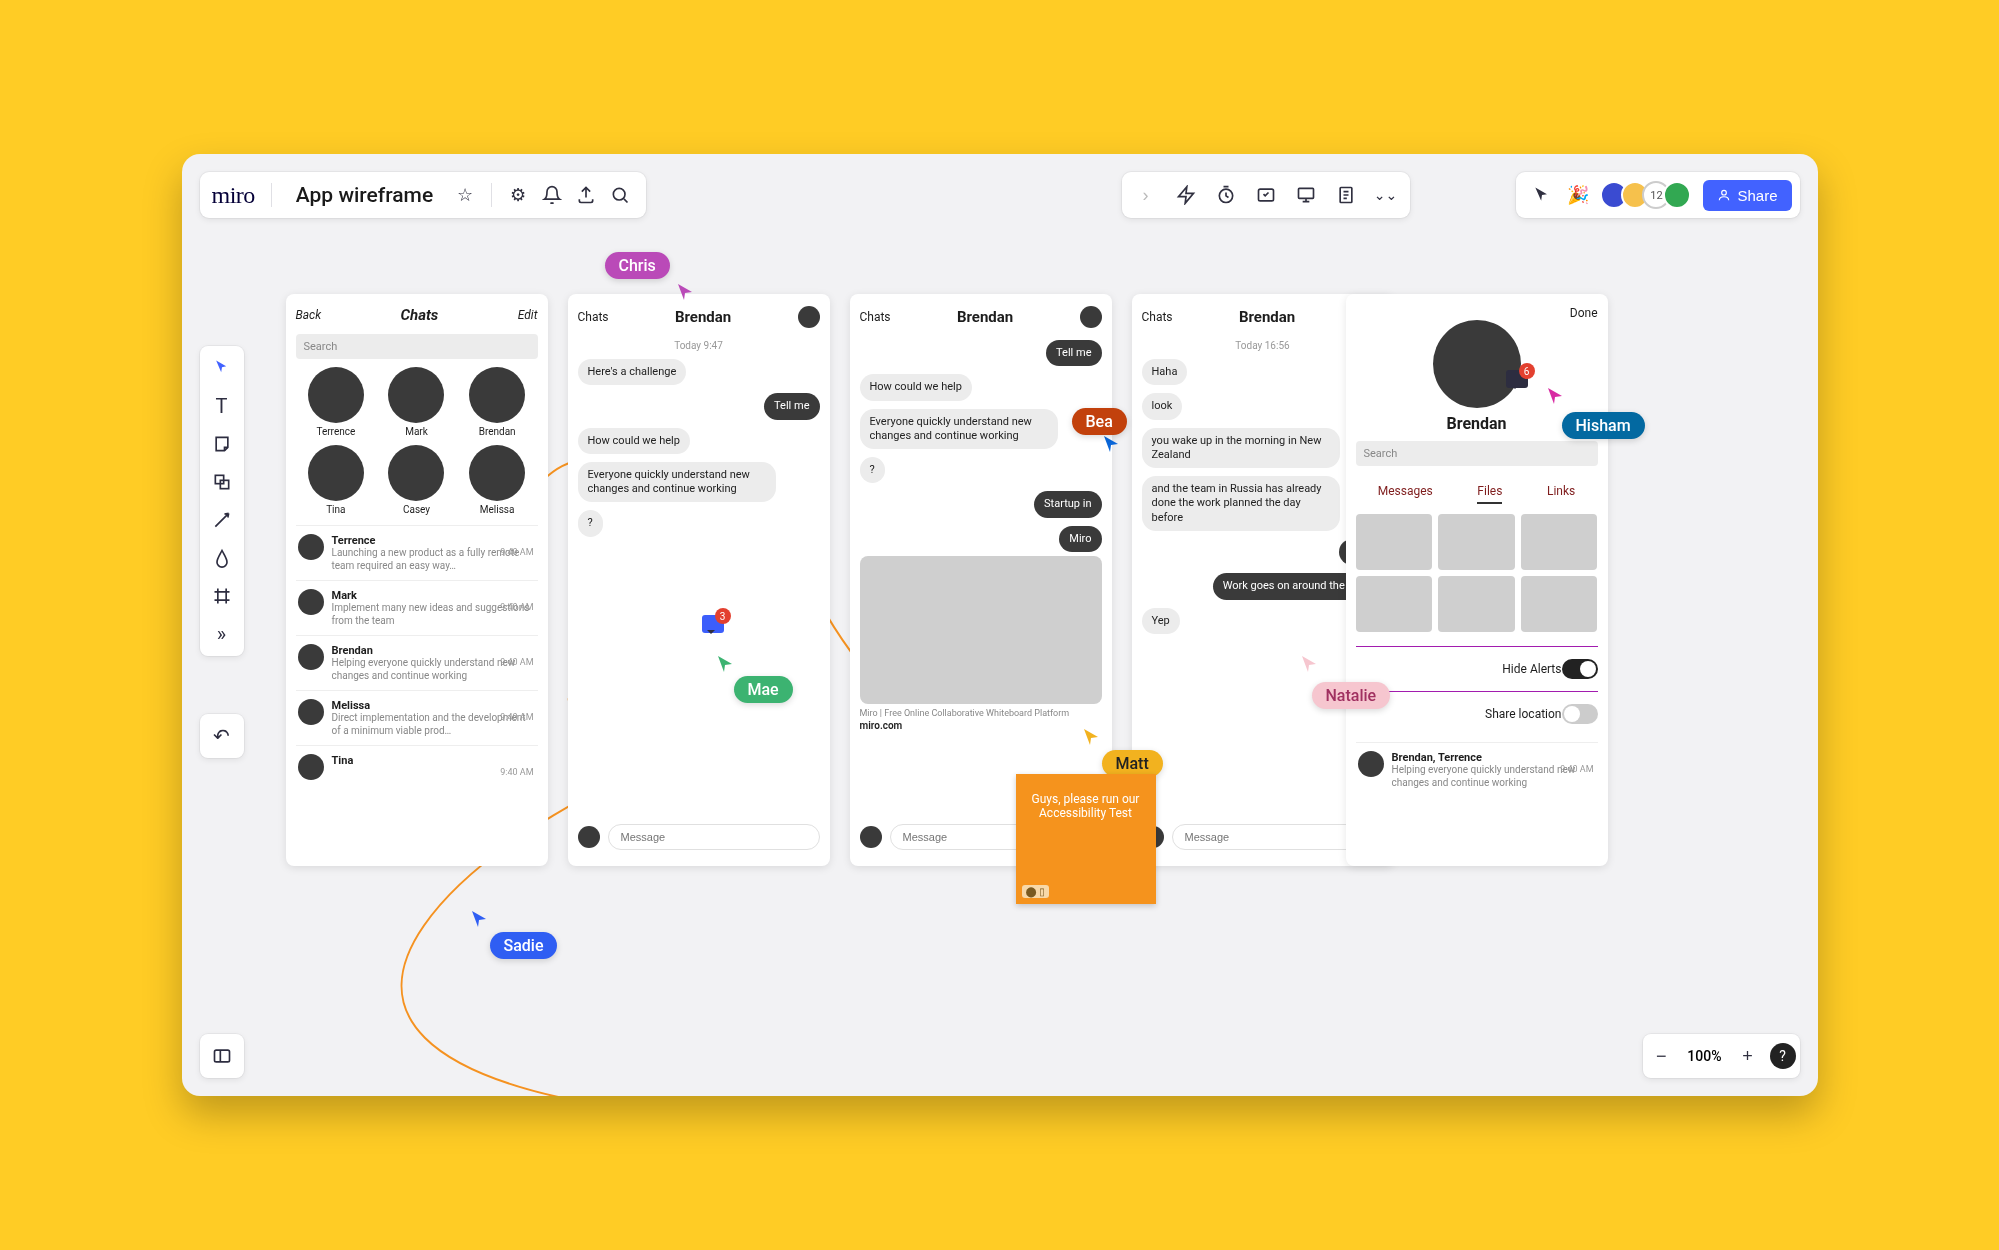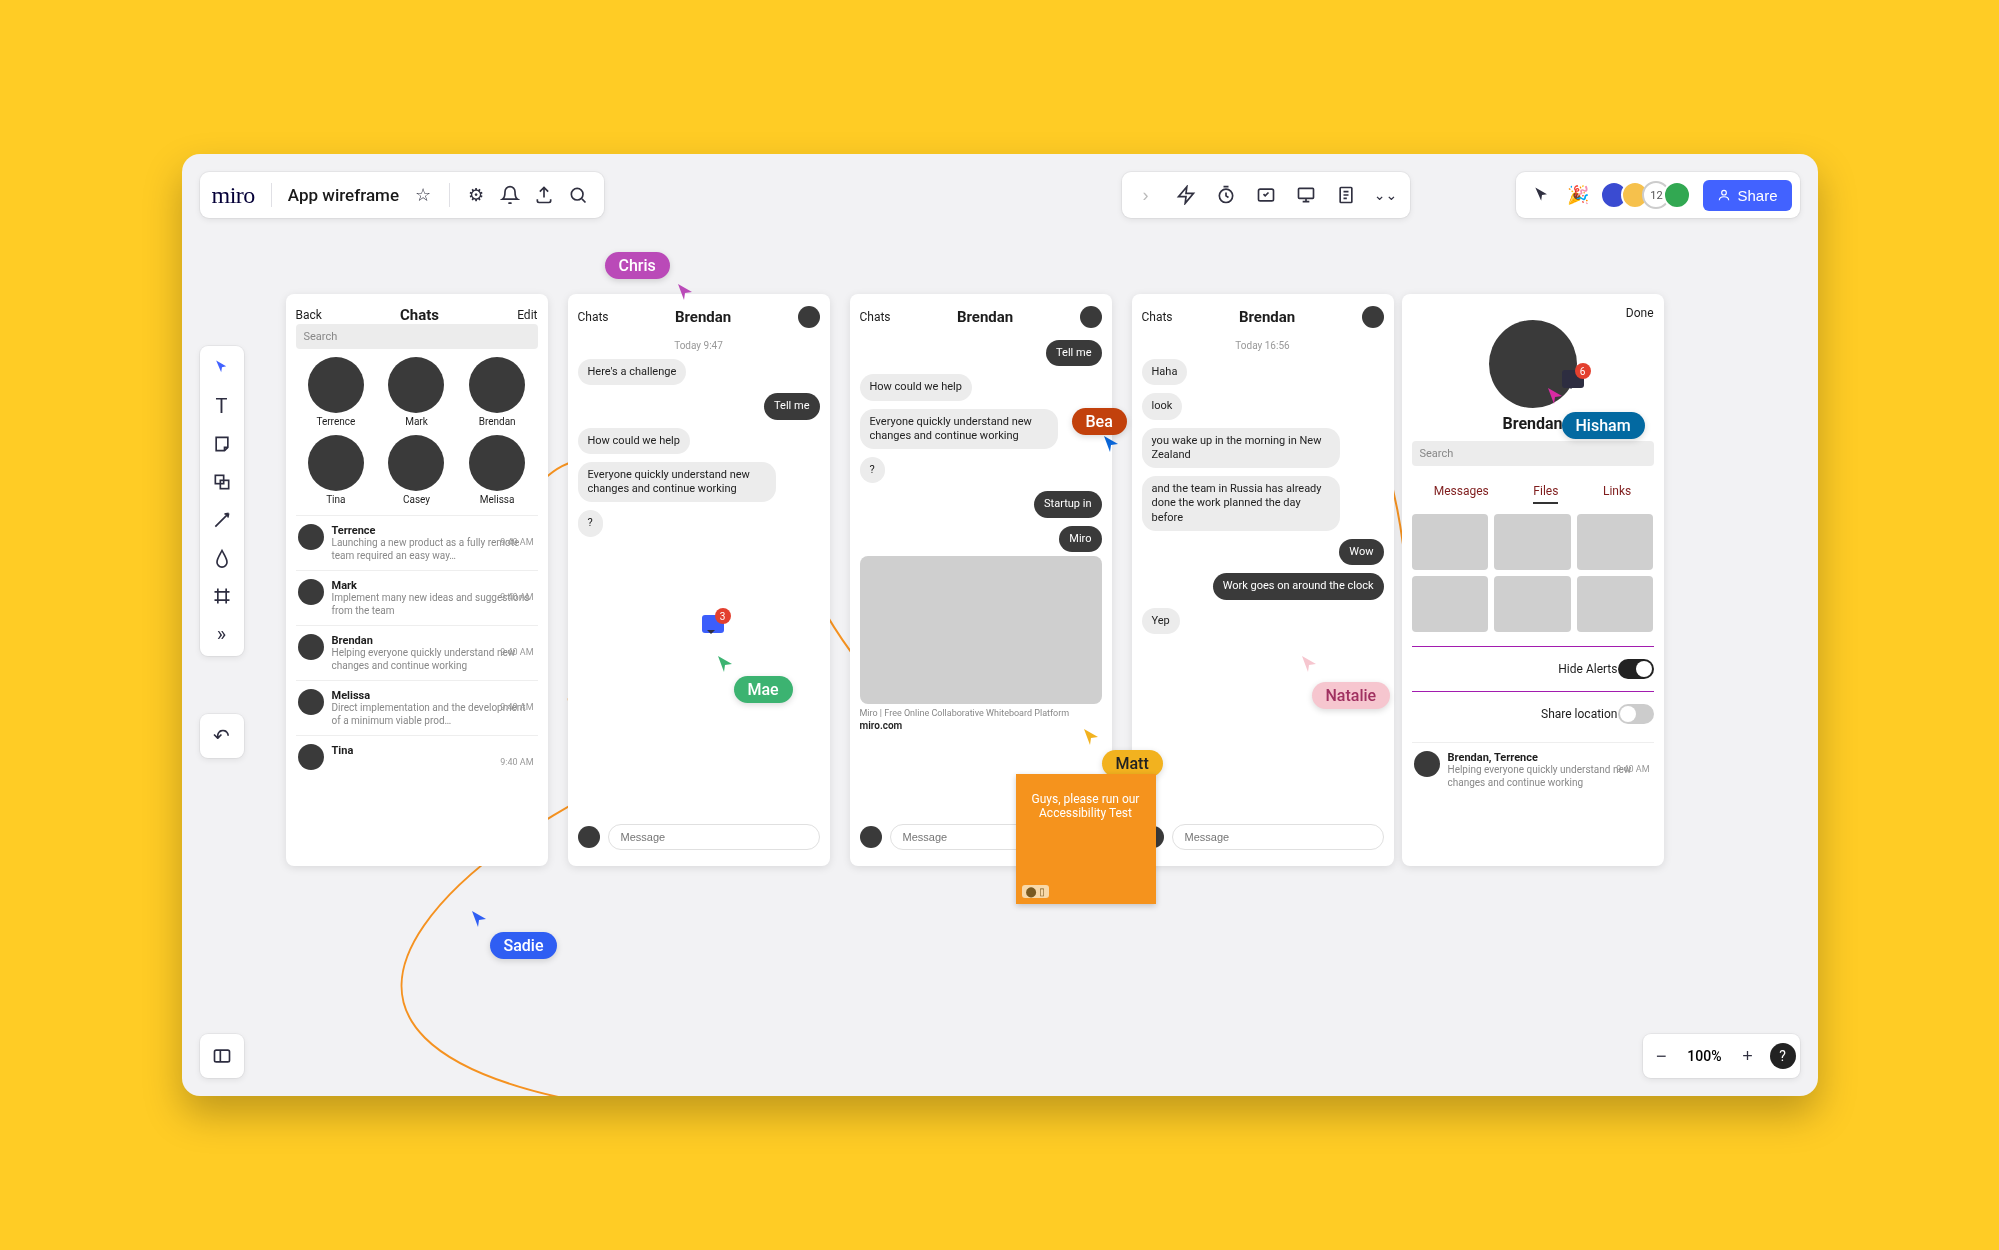--- a/index.html
+++ b/index.html
@@ -6,42 +6,42 @@
   body { background: #ffcc25; font-family: -apple-system, BlinkMacSystemFont, "Segoe UI", Roboto, sans-serif; width: 1999px; height: 1250px; display: flex; align-items: center; justify-content: center; }
   .app-window { width: 1636px; height: 942px; background: #f2f2f4; border-radius: 18px; box-shadow: 0 18px 38px rgba(0,0,0,.25); position: relative; overflow: hidden; }
 
   
   .tb { position: absolute; top: 18px; background: #fff; border-radius: 9px; box-shadow: 0 2px 6px rgba(0,0,0,.08), 0 0 0 1px rgba(0,0,0,.04); display: flex; align-items: center; height: 46px; }
   .tb-left { left: 18px; padding: 0 12px; gap: 6px; }
   .tb-center { right: 408px; padding: 0 10px; gap: 12px; }
   .tb-right { right: 18px; padding: 0 8px 0 12px; gap: 8px; }
   .logo { font-family: Georgia, serif; font-size: 24px; font-weight: 500; color: #050038; letter-spacing: -.5px; margin-right: 4px; }
   .vdiv { width: 1px; height: 24px; background: #e0e0e5; margin: 0 6px; }
-  .board-title { font-size: 17px; font-weight: 500; color: #1a1a1a; margin: 0 4px; }
+  .board-title { font-size: 21px; font-weight: 500; color: #1a1a1a; margin: 0 12px; }
   .icon-btn { width: 28px; height: 28px; display: flex; align-items: center; justify-content: center; border: none; background: transparent; cursor: pointer; color: #303040; border-radius: 6px; font-size: 18px; }
   .icon-btn svg { width: 20px; height: 20px; }
 
   .avatars { display: flex; align-items: center; }
   .av { width: 28px; height: 28px; border-radius: 50%; border: 2px solid #fff; margin-left: -7px; display:flex;align-items:center;justify-content:center;font-size:11px;font-weight:400; }
   .av:first-child { margin-left: 0; }
   .share-btn { background: #4262ff; color: #fff; border: none; border-radius: 6px; padding: 7px 14px; display: flex; align-items: center; gap: 6px; font-size: 15px; cursor: pointer; margin-left: 4px; }
 
   
   .side-tools { position: absolute; left: 18px; top: 192px; width: 44px; background: #fff; border-radius: 8px; box-shadow: 0 2px 6px rgba(0,0,0,.08),0 0 0 1px rgba(0,0,0,.04); display: flex; flex-direction: column; align-items: center; padding: 6px 0; gap: 6px; }
   .tool { width: 32px; height: 32px; display: flex; align-items: center; justify-content: center; color: #2d2d40; cursor: pointer; border-radius: 6px; font-size: 20px; }
   .tool svg { width: 20px; height: 20px; }
   .side-undo { position: absolute; left: 18px; top: 560px; width: 44px; height: 44px; background: #fff; border-radius: 8px; box-shadow: 0 2px 6px rgba(0,0,0,.08),0 0 0 1px rgba(0,0,0,.04); display: flex; align-items: center; justify-content: center; cursor:pointer; font-size:20px; color:#2d2d40;}
 
   
   .canvas { position: absolute; left: 0; right: 0; top: 0; bottom: 0; overflow: hidden; }
   .connectors { position:absolute; left:0; top:0; width:100%; height:100%; pointer-events:none; }
 
   
   .wf { position: absolute; width: 262px; height: 572px; background: #fff; border-radius: 8px; box-shadow: 0 2px 8px rgba(0,0,0,.1); padding: 12px 10px; font-size: 12px; color: #1d1d1d; top: 140px; }
-  .wf-header { display: flex; justify-content: space-between; align-items: center; font-size: 12px; }
+  .wf-header { display: flex; justify-content: space-between; align-items: center; margin-bottom: 10px; font-size: 12px; font-style: italic; }
   .wf-title { font-weight: 700; font-size: 15px; }
   .search-box { background: #ececec; border-radius: 4px; padding: 6px 8px; font-size: 11px; color: #888; margin-bottom: 8px; }
   .avatar-circle { background: #3a3a3a; border-radius: 50%; }
   .contacts-row { display: flex; justify-content: space-around; margin-bottom: 2px; }
   .contact { display: flex; flex-direction: column; align-items: center; font-size: 10px; }
   .contact .avatar-circle { width: 56px; height: 56px; margin-bottom: 3px; }
   .chat-item { display: flex; gap: 8px; padding: 8px 2px; border-top: 1px solid #eee; font-size: 10px; }
   .chat-item .avatar-circle { width: 26px; height: 26px; flex-shrink: 0; }
   .chat-item .meta { flex: 1; }
   .chat-item .name { font-weight: 700; font-size: 11px; }
@@ -259,21 +259,21 @@
       <div class="row">
           <span class="bubble br">Work goes on around the clock</span>
         </div>
       <div class="row"><span class="bubble bl">Yep</span></div>
       <div class="comp">
           <div class="avatar-circle"></div>
           <input placeholder="Message" style="">
         </div>
     </div>
 
-    <div class="wf" style="left:1220px;display:flex;flex-direction:column">
+    <div class="wf" style="left:1164px;display:flex;flex-direction:column">
       <div style="text-align:right;font-size:12px">Done</div>
       <div style="display:flex;flex-direction:column;align-items:center;position:relative">
         <div class="avatar-circle" style="width:88px;height:88px"></div>
         <div class="chat-badge" style="left:150px;top:50px">
             <span class="dot">6</span>
           </div>
         <div style="font-weight:700;font-size:16px;margin-top:6px">Brendan</div>
       </div>
       <div class="search-         box search-box" style="margin-top:8px">Search</div>
       <div class="tabs">

